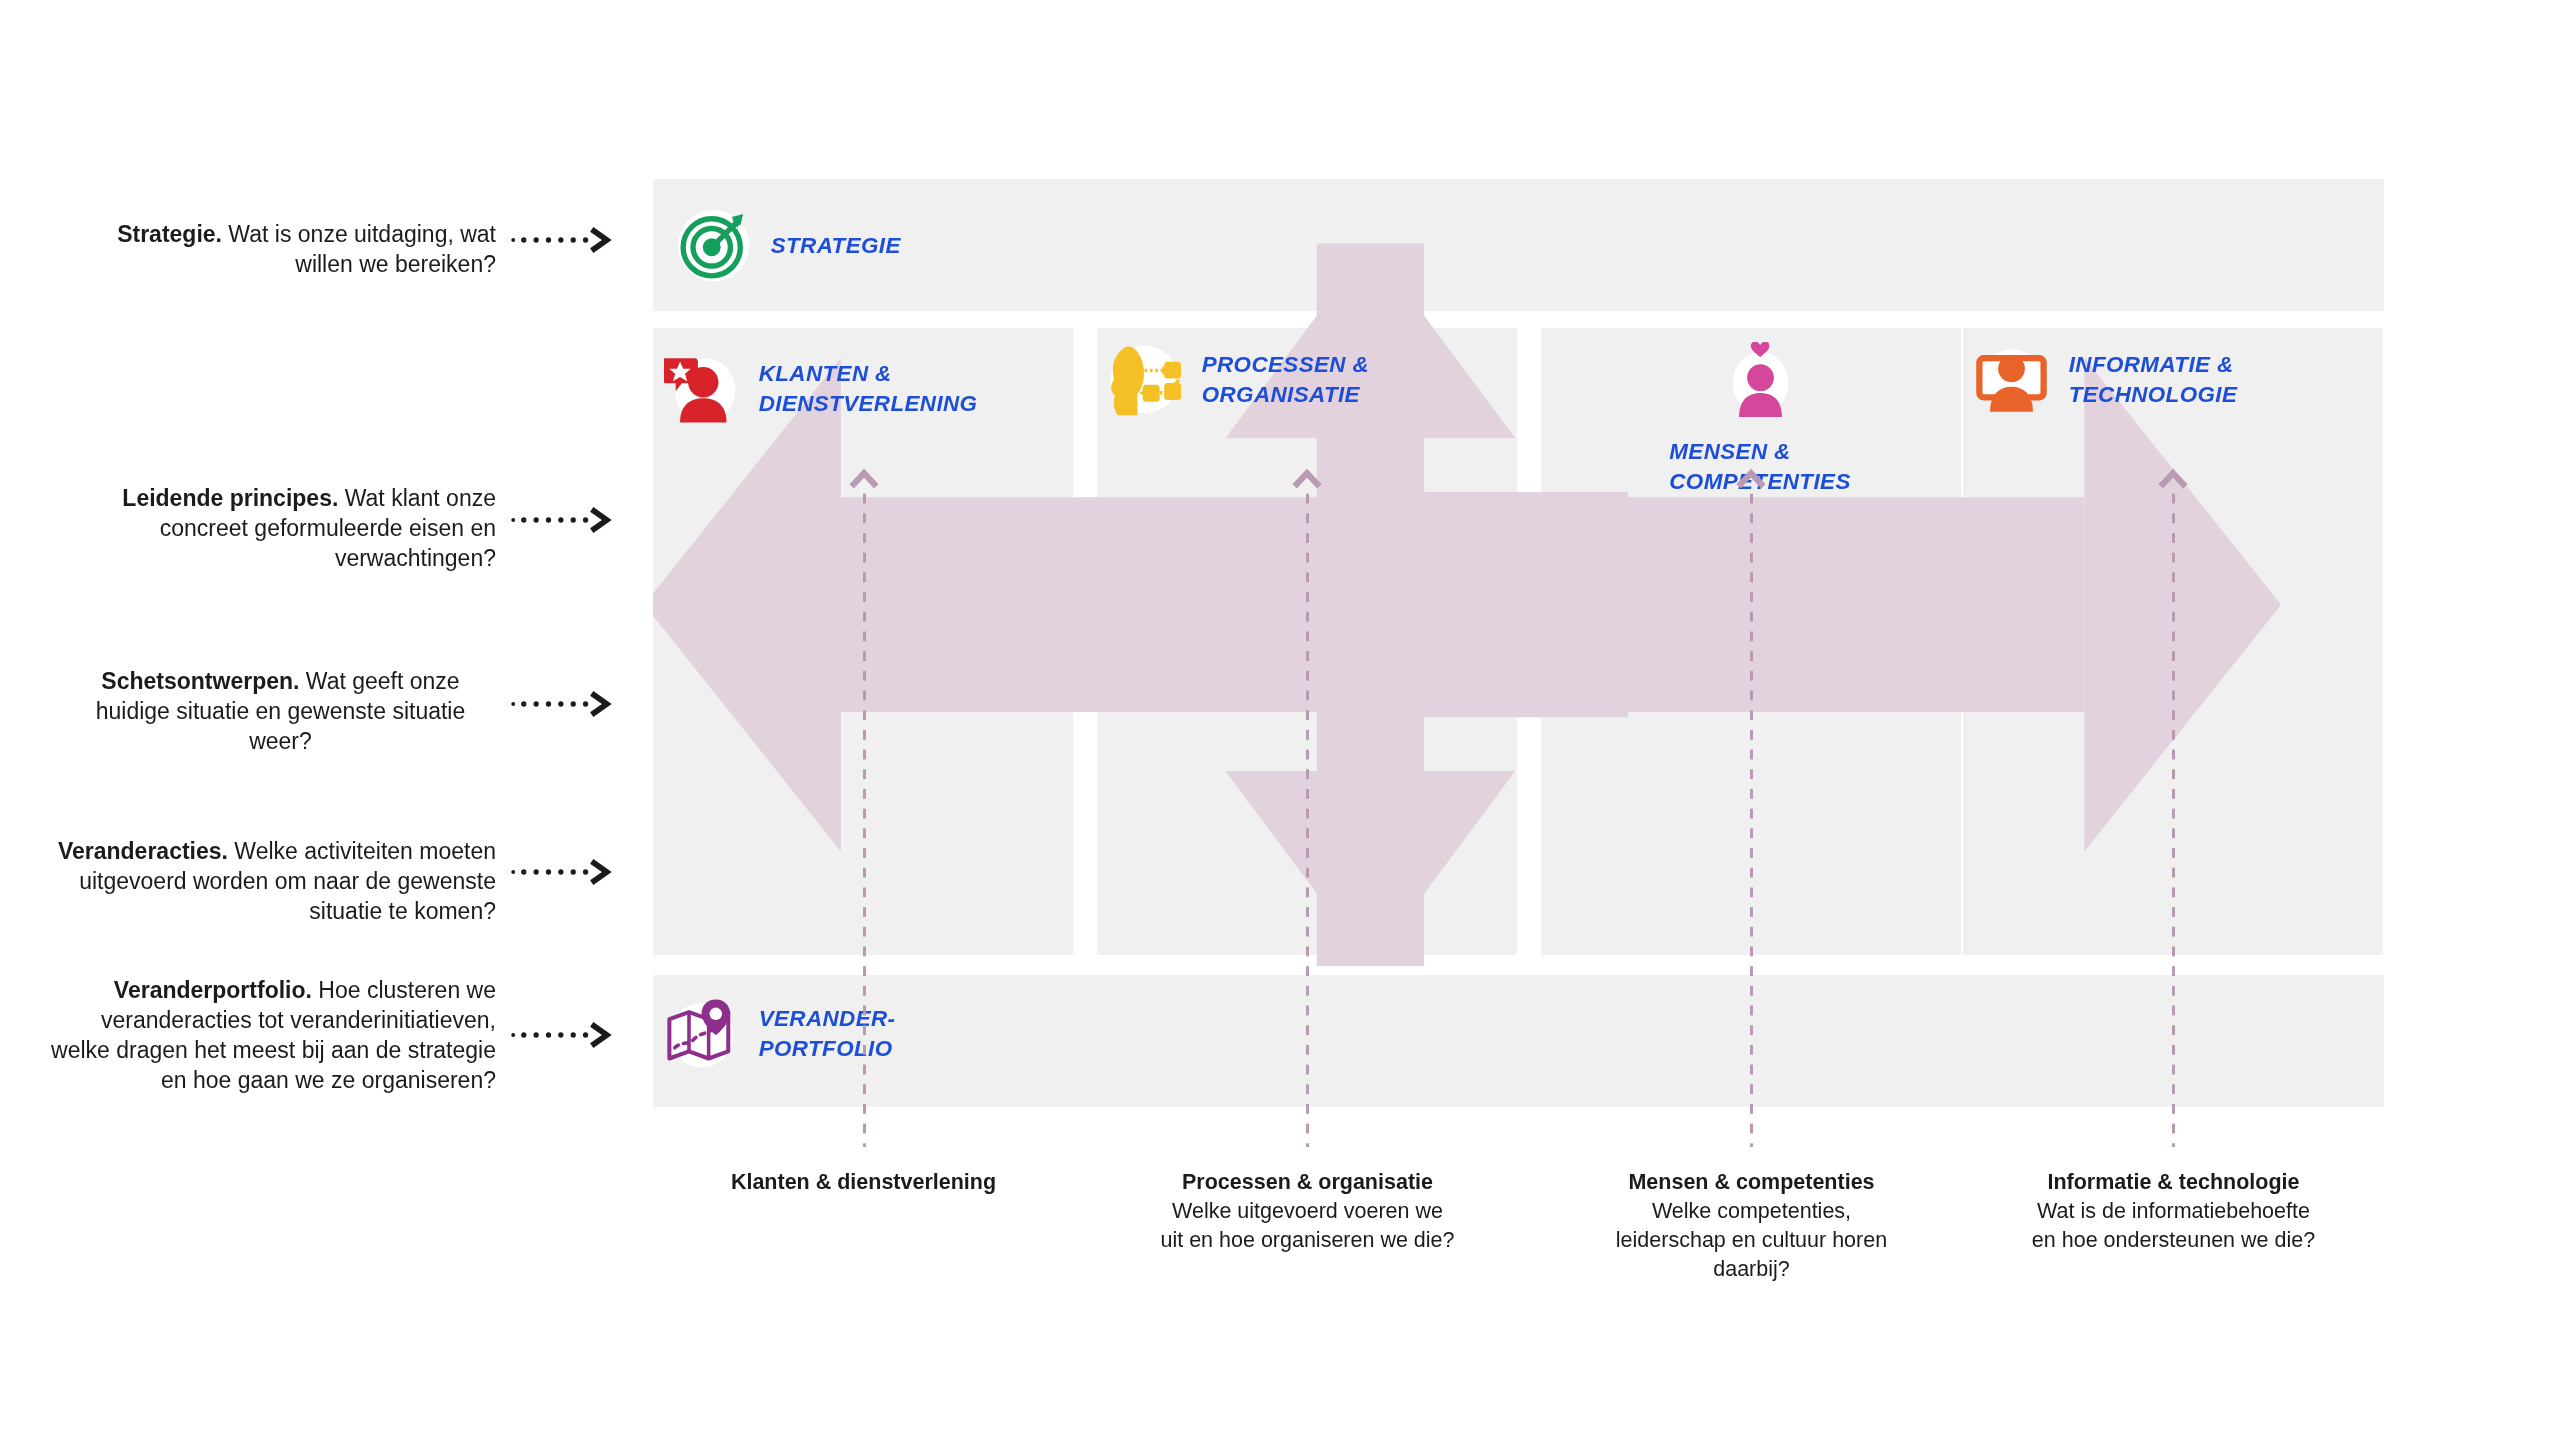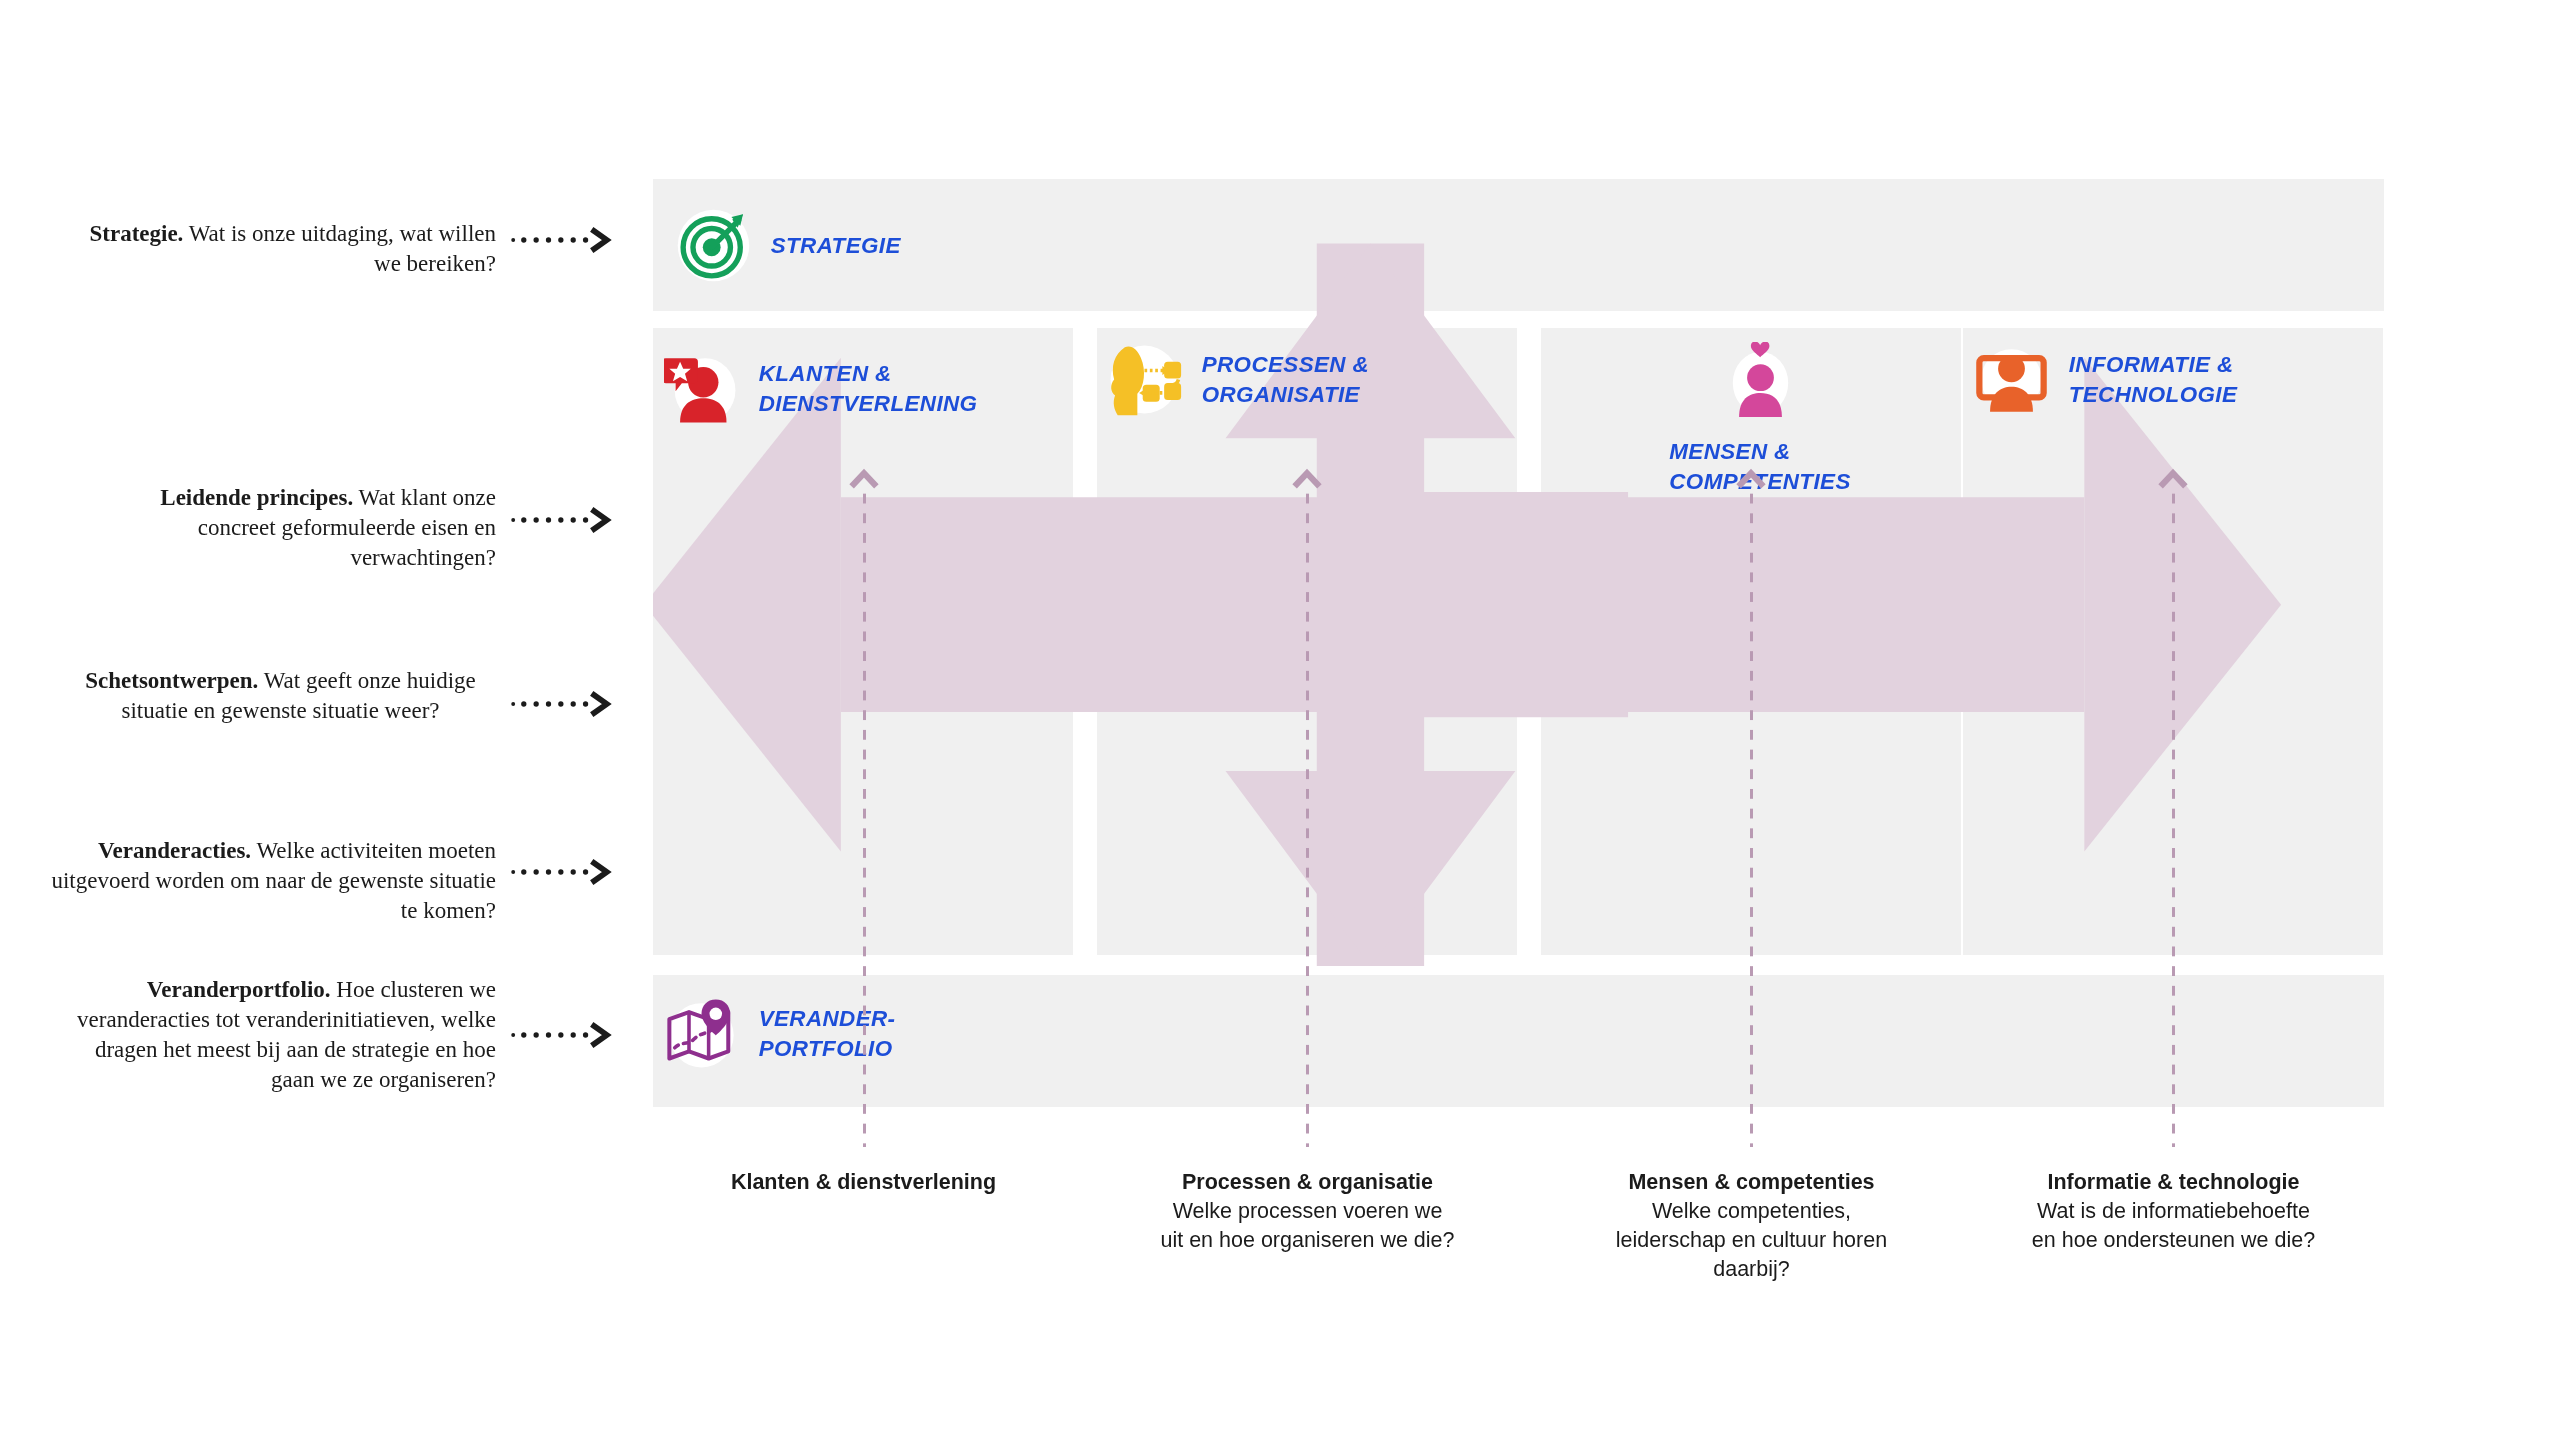--- a/index.html
+++ b/index.html
@@ -2,21 +2,21 @@
 <html style="font-size:14.3px"><head>
 <meta charset="utf-8">
 <style>
   html,body{margin:0;padding:0;background:#ffffff;}
   body{width:2576px;height:1449px;position:relative;overflow:hidden;
        font-family:"Liberation Sans","DejaVu Sans",sans-serif;
        -webkit-font-smoothing:antialiased;}
 
   
   .q-block{position:absolute;text-align:right;color:#1b1b1b;
-           font-size:23px;line-height:30px;width:411px;font-family:Liberation Serif, serif;}
+           font-size:23px;line-height:30px;width:411px;}
   .q-block b{font-weight:700;}
   .q-arrow{position:absolute;width:107px;height:36px;}
   .q-arrow svg{display:block;}
 
   
   .panel{position:absolute;background:#f0f0f0;}
   .panel-head{position:absolute;display:flex;align-items:center;gap:19.7px;}
   .panel-title{color:#1d4ed8;font-size:22.4px;line-height:30px;
                font-weight:600;letter-spacing:0.4px;text-transform:uppercase;
                white-space:pre-line;font-style:italic;}
@@ -281,21 +281,21 @@
       </svg>
   </span>
   <span class="stem"></span>
 </div>
 
 <div class="cap" style="left:716px;top:1168px;">
   <span class="cap-t">Klanten &amp; dienstverlening</span>
 </div>
 <div class="cap" style="left:1160px;top:1168px;">
   <span class="cap-t">Processen &amp; organisatie</span>
-  <span class="cap-b">Welke processen voeren we uit en hoe organiseren we die?</span>
+  <span class="cap-b">Welke uitgevoerd voeren we uit en hoe organiseren we die?</span>
 </div>
 <div class="cap" style="left:1604px;top:1168px;">
   <span class="cap-t">Mensen &amp; competenties</span>
   <span class="cap-b">Welke competenties, leiderschap en cultuur horen daarbij?</span>
 </div>
 <div class="cap" style="left:2026px;top:1168px;">
   <span class="cap-t">Informatie &amp; technologie</span>
   <span class="cap-b">Wat is de informatiebehoefte en hoe ondersteunen we die?</span>
 </div>
 

